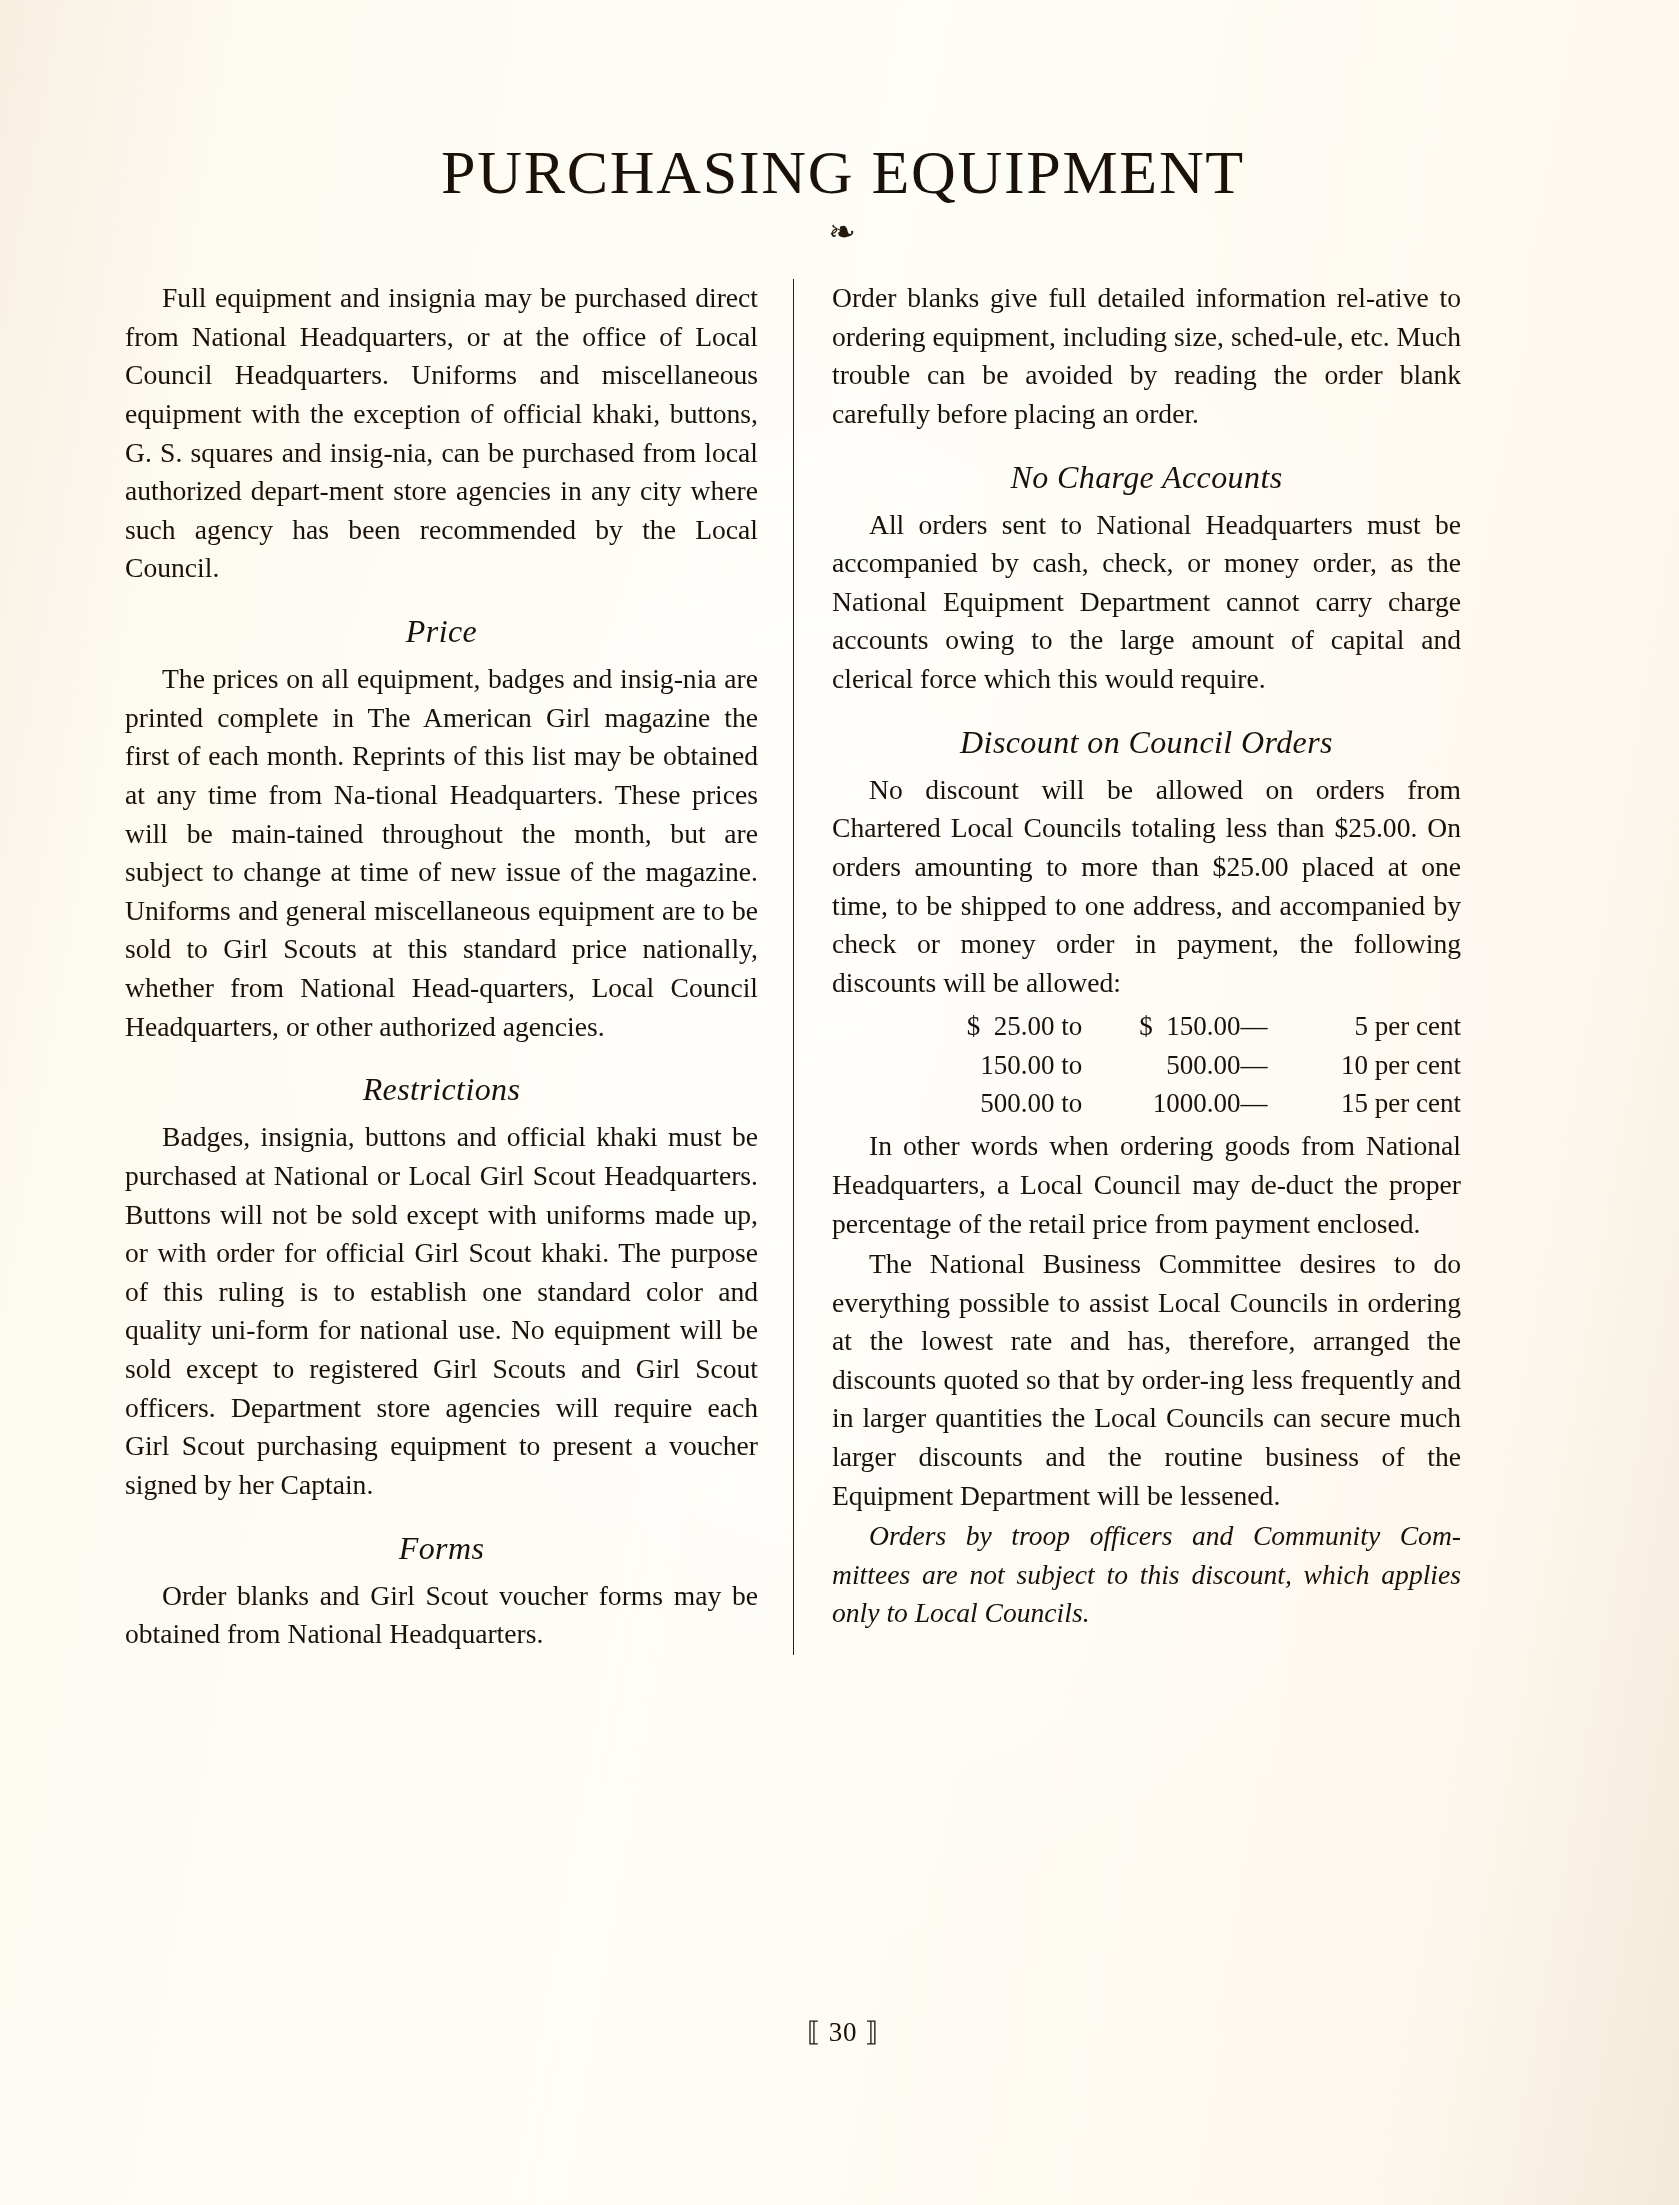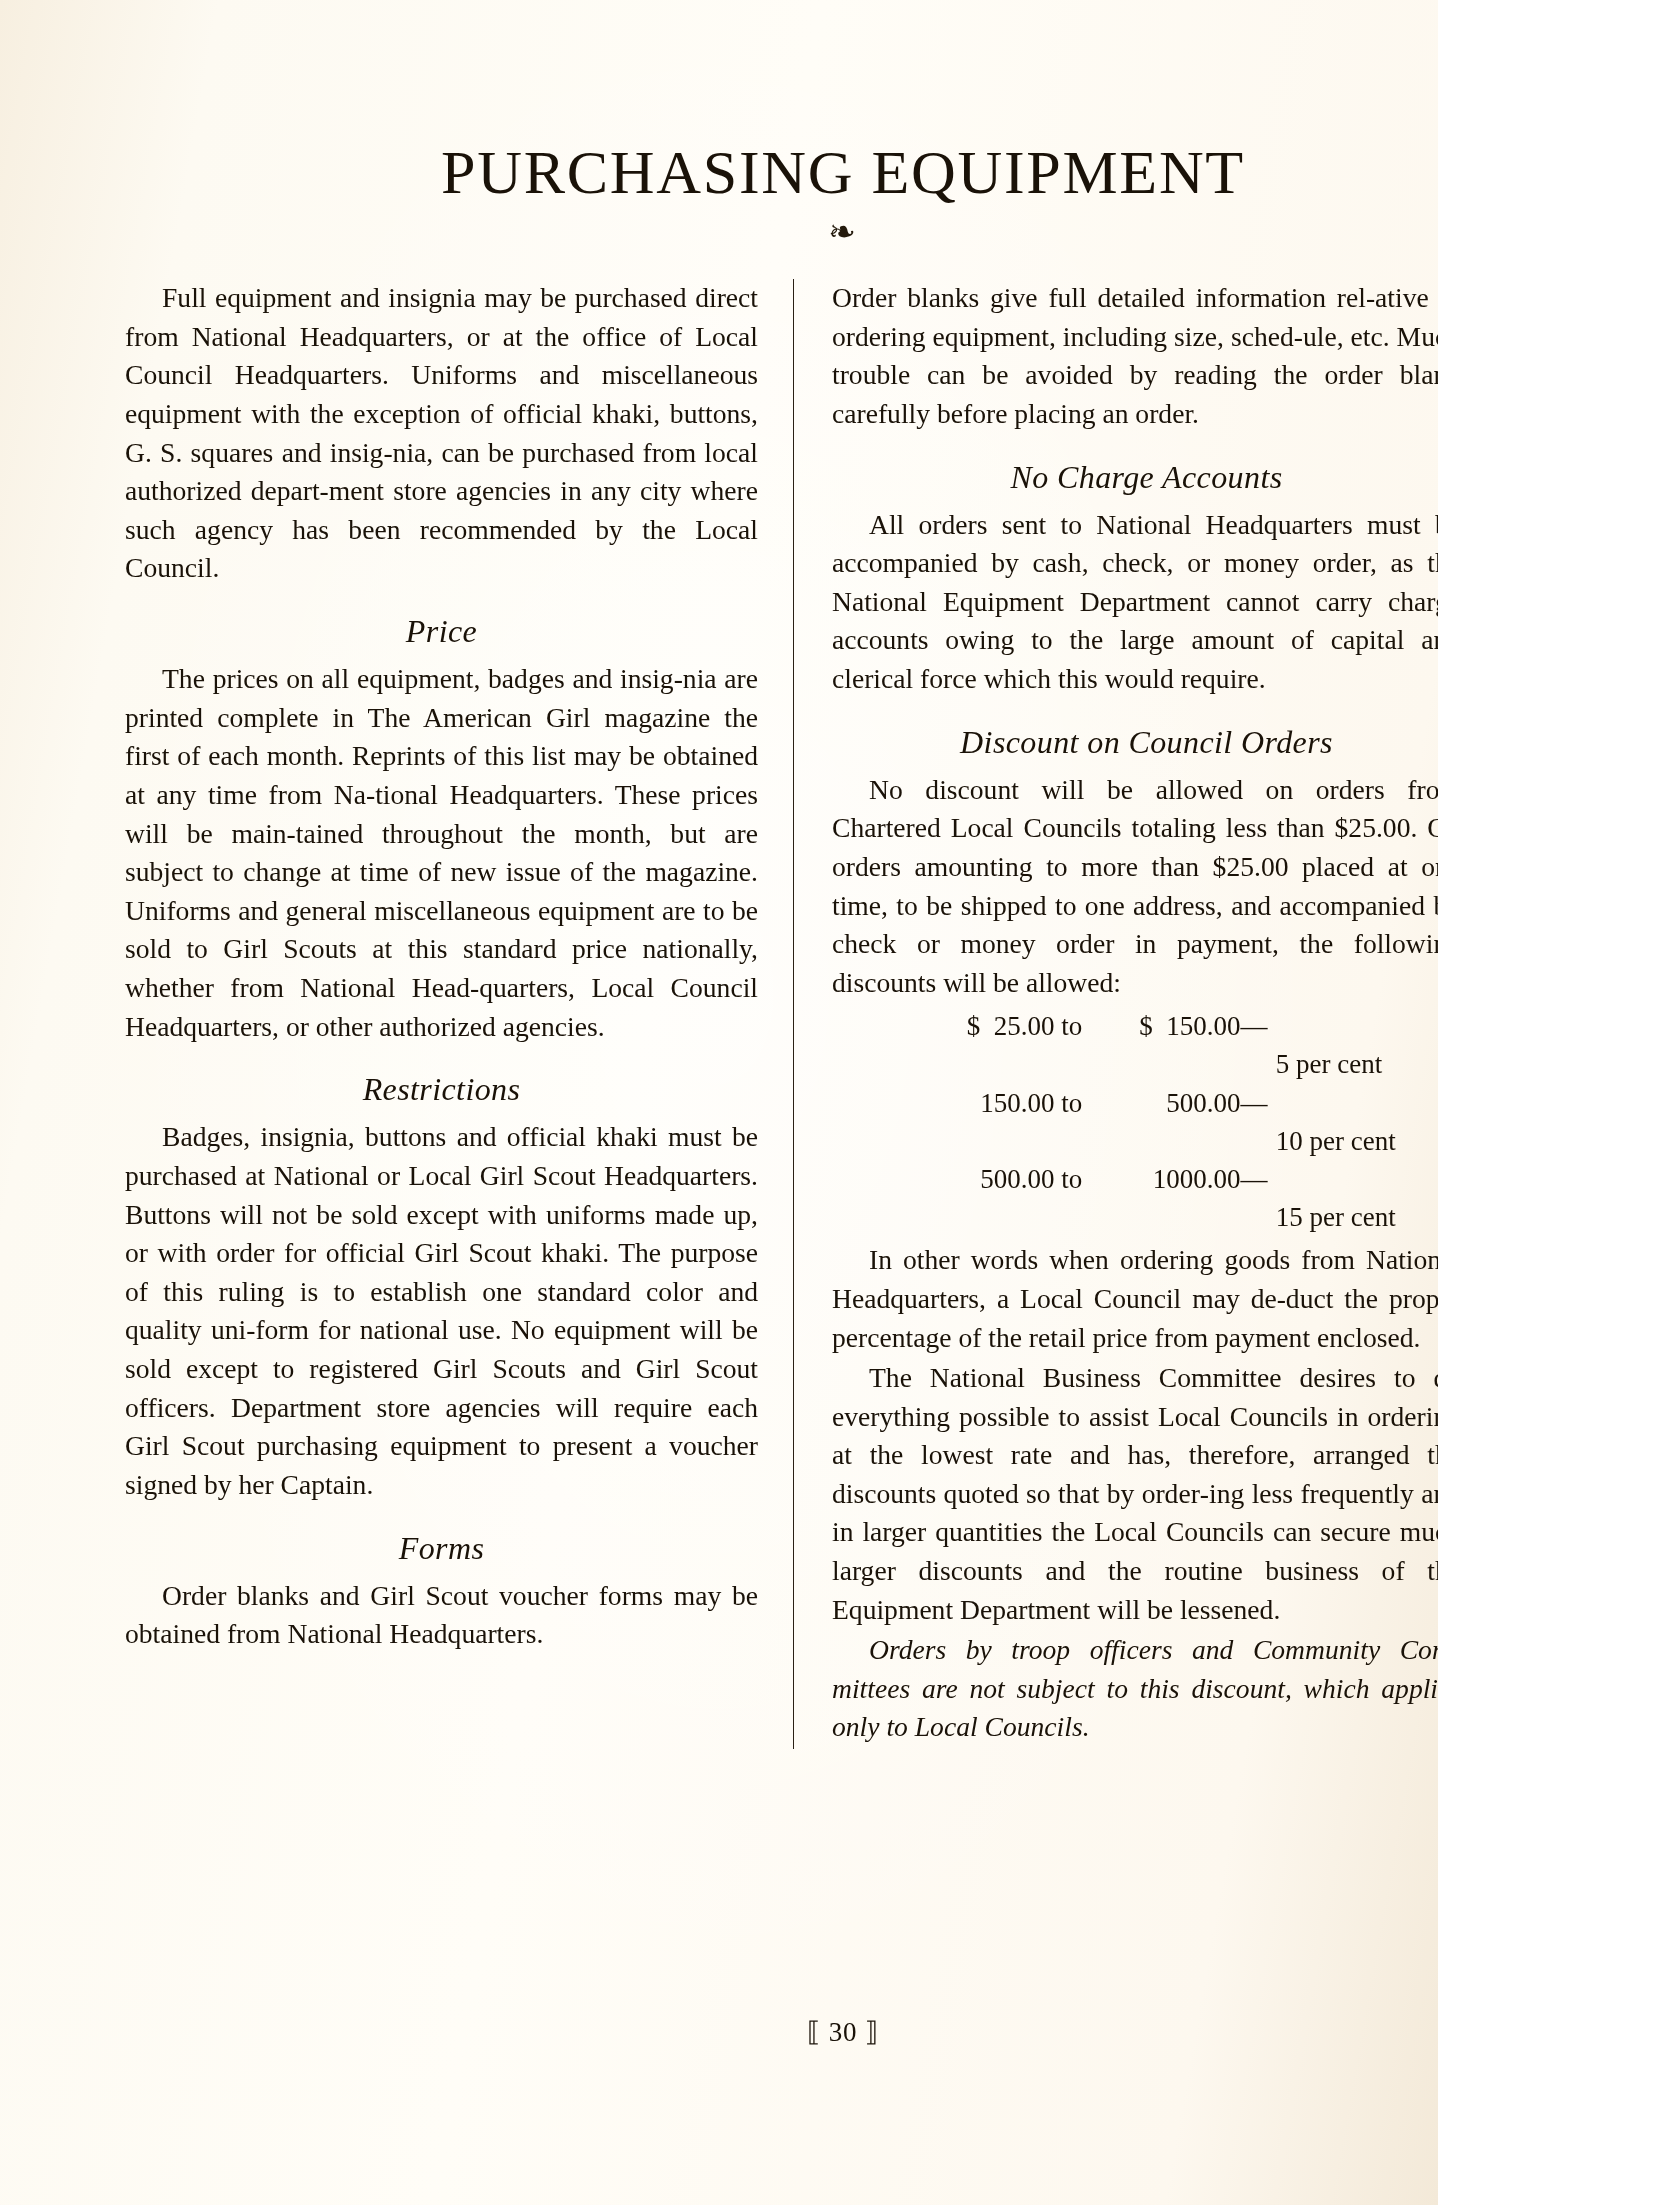--- a/index.html
+++ b/index.html
@@ -8,21 +8,21 @@
     background: #ffffff;
   }
   body {
     width: 1679px;
     height: 2205px;
     font-family: "Liberation Serif", serif;
     color: #1a1208;
   }
   .page {
     position: relative;
-    width: 1438px;
+    width: 1679px;
     height: 2205px;
     background: #fdfbf4;
     overflow: hidden;
   }
   
   .page::before {
     content: "";
     position: absolute;
     inset: 0;
     background:
@@ -103,21 +103,21 @@
     line-height: 1.42;
   }
   .rate-row {
     display: flex;
     justify-content: flex-start;
     padding-left: 65px;
     white-space: pre;
   }
   .rate-a { display: inline-block; width: 209px; text-align: right; }
   .rate-b { display: inline-block; width: 209px; text-align: right; }
-  .rate-c { display: inline-block; width: 209px; text-align: left; padding-left: 8.4px; margin-top: 38px;}
+  .rate-c { display: inline-block; width: 209px; text-align: right; padding-left: 8.4px;}
   .folio {
     position: absolute;
     left: 0;
     top: 1958px;
     width: 1436px;
     text-align: center;
     font-size: 27px;
     letter-spacing: 0.8px;
     font-family: Liberation Serif, serif;
   }

